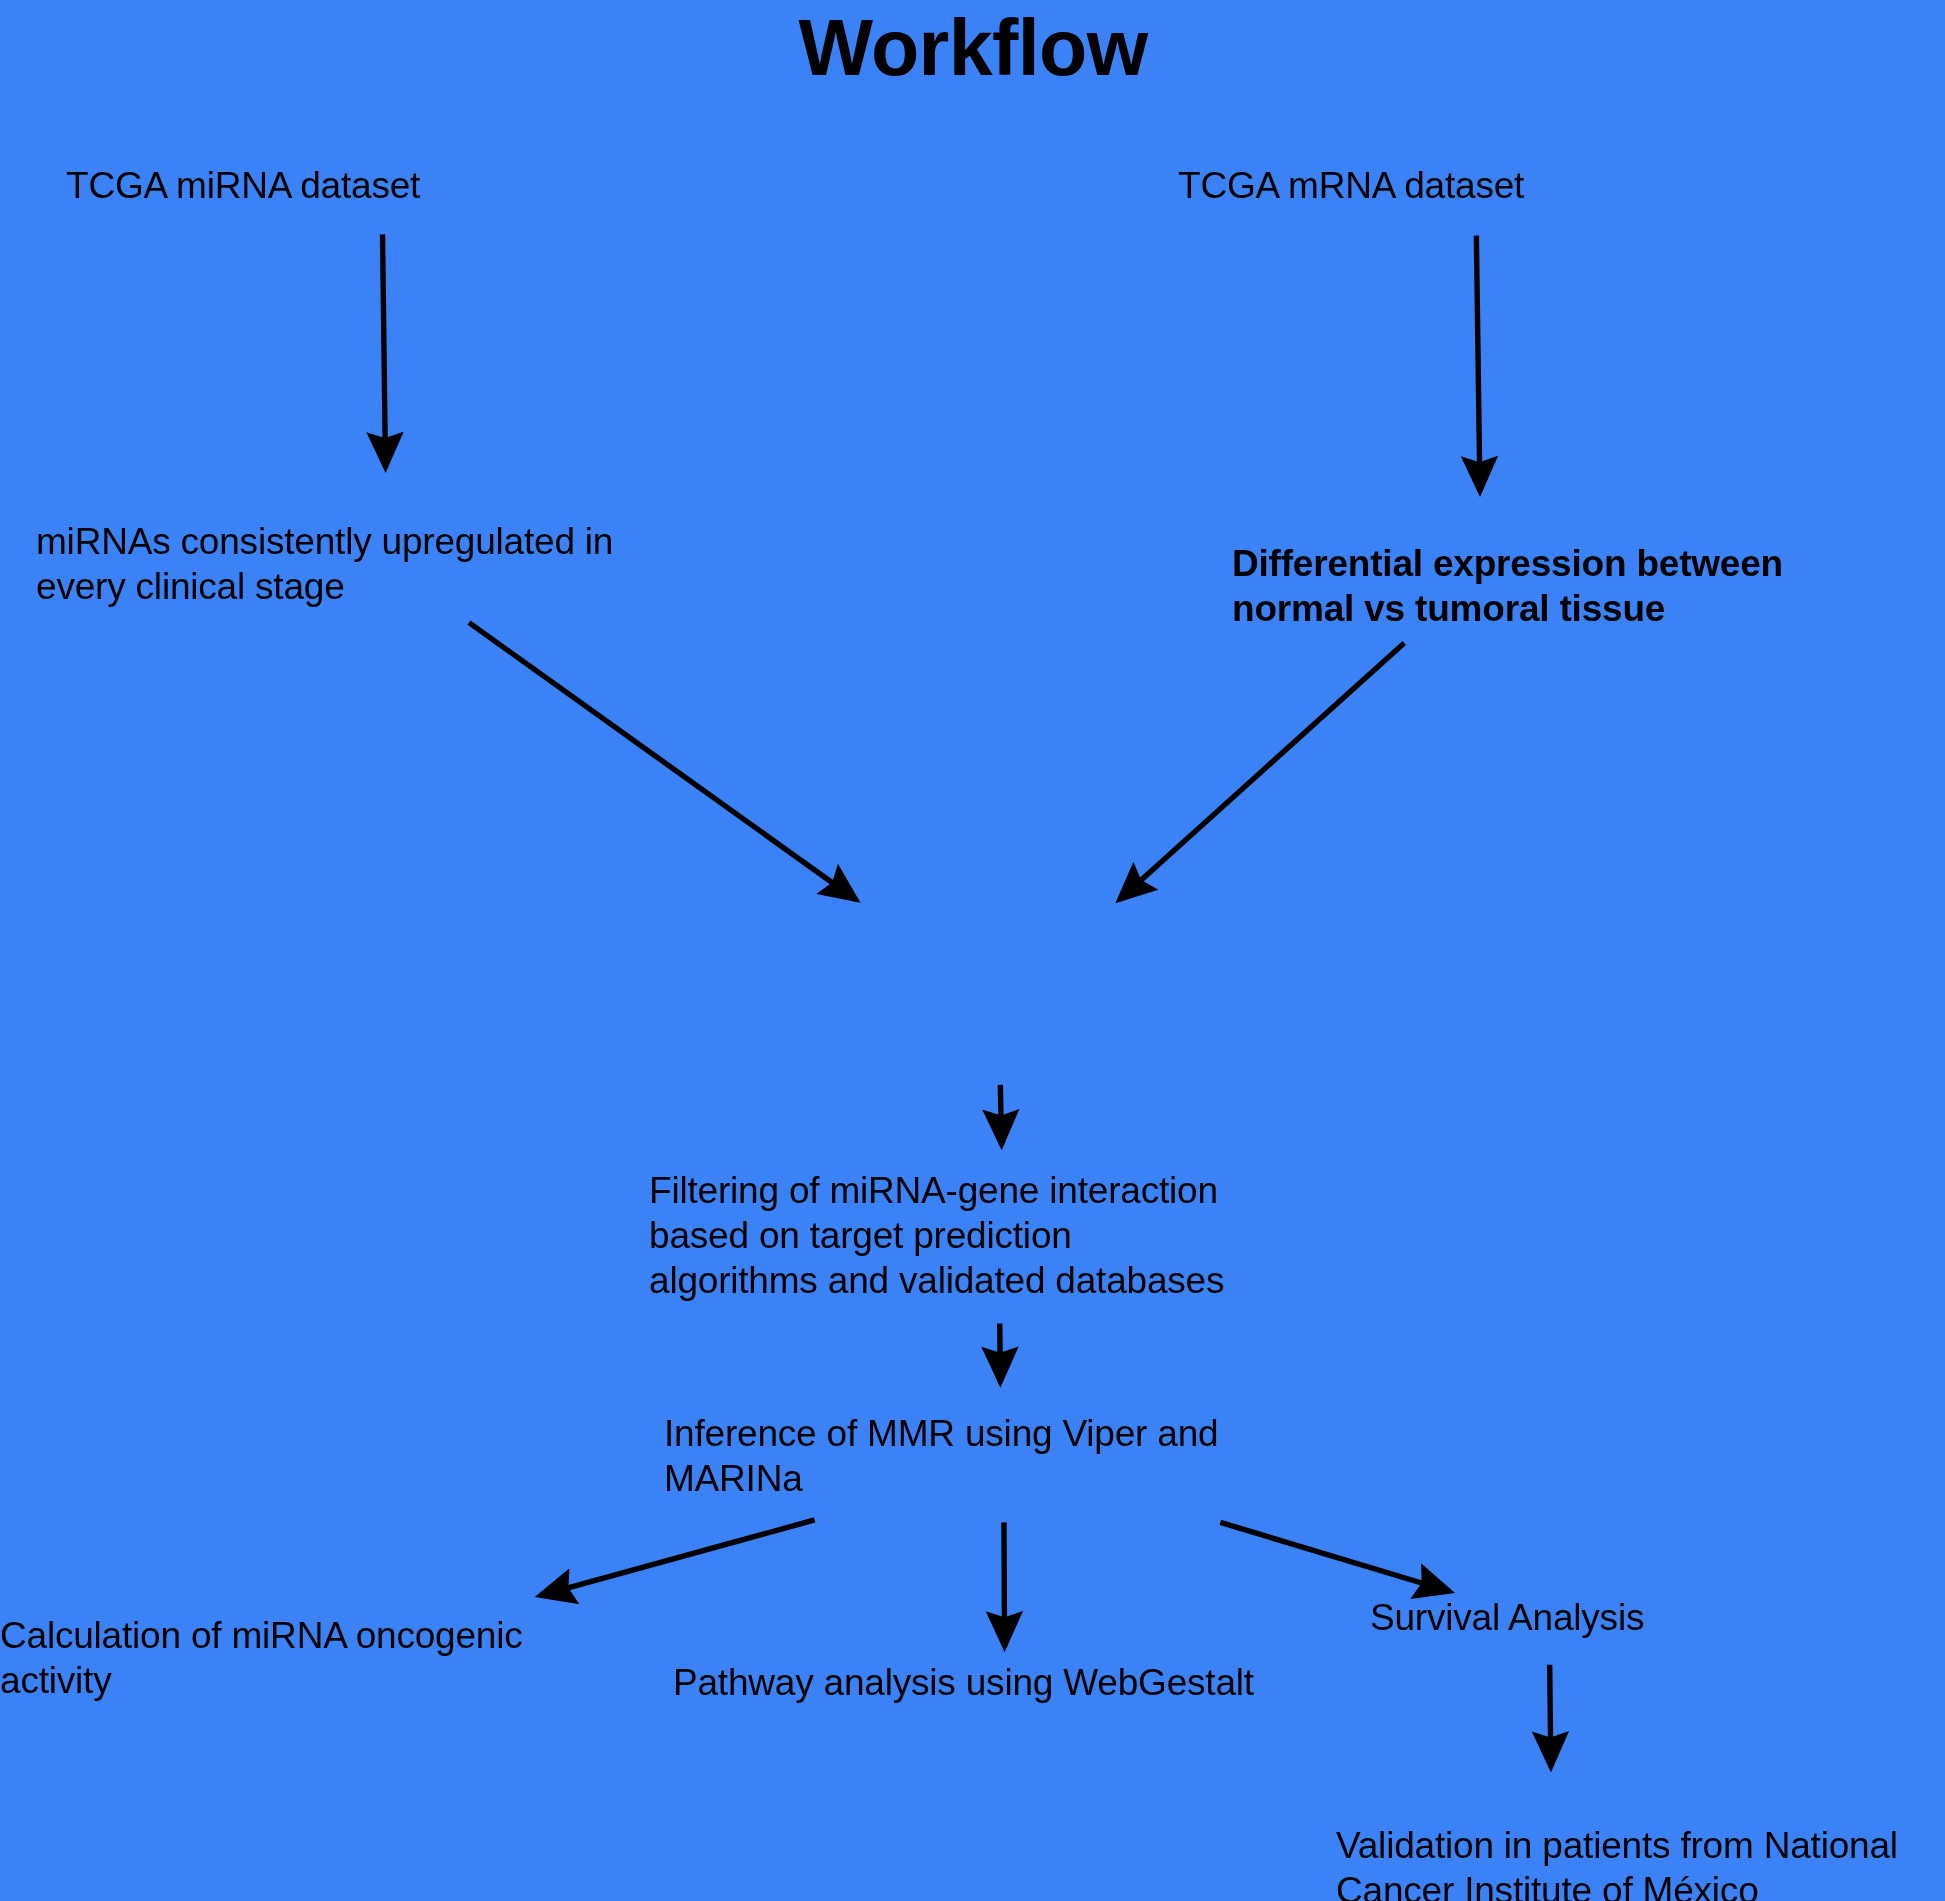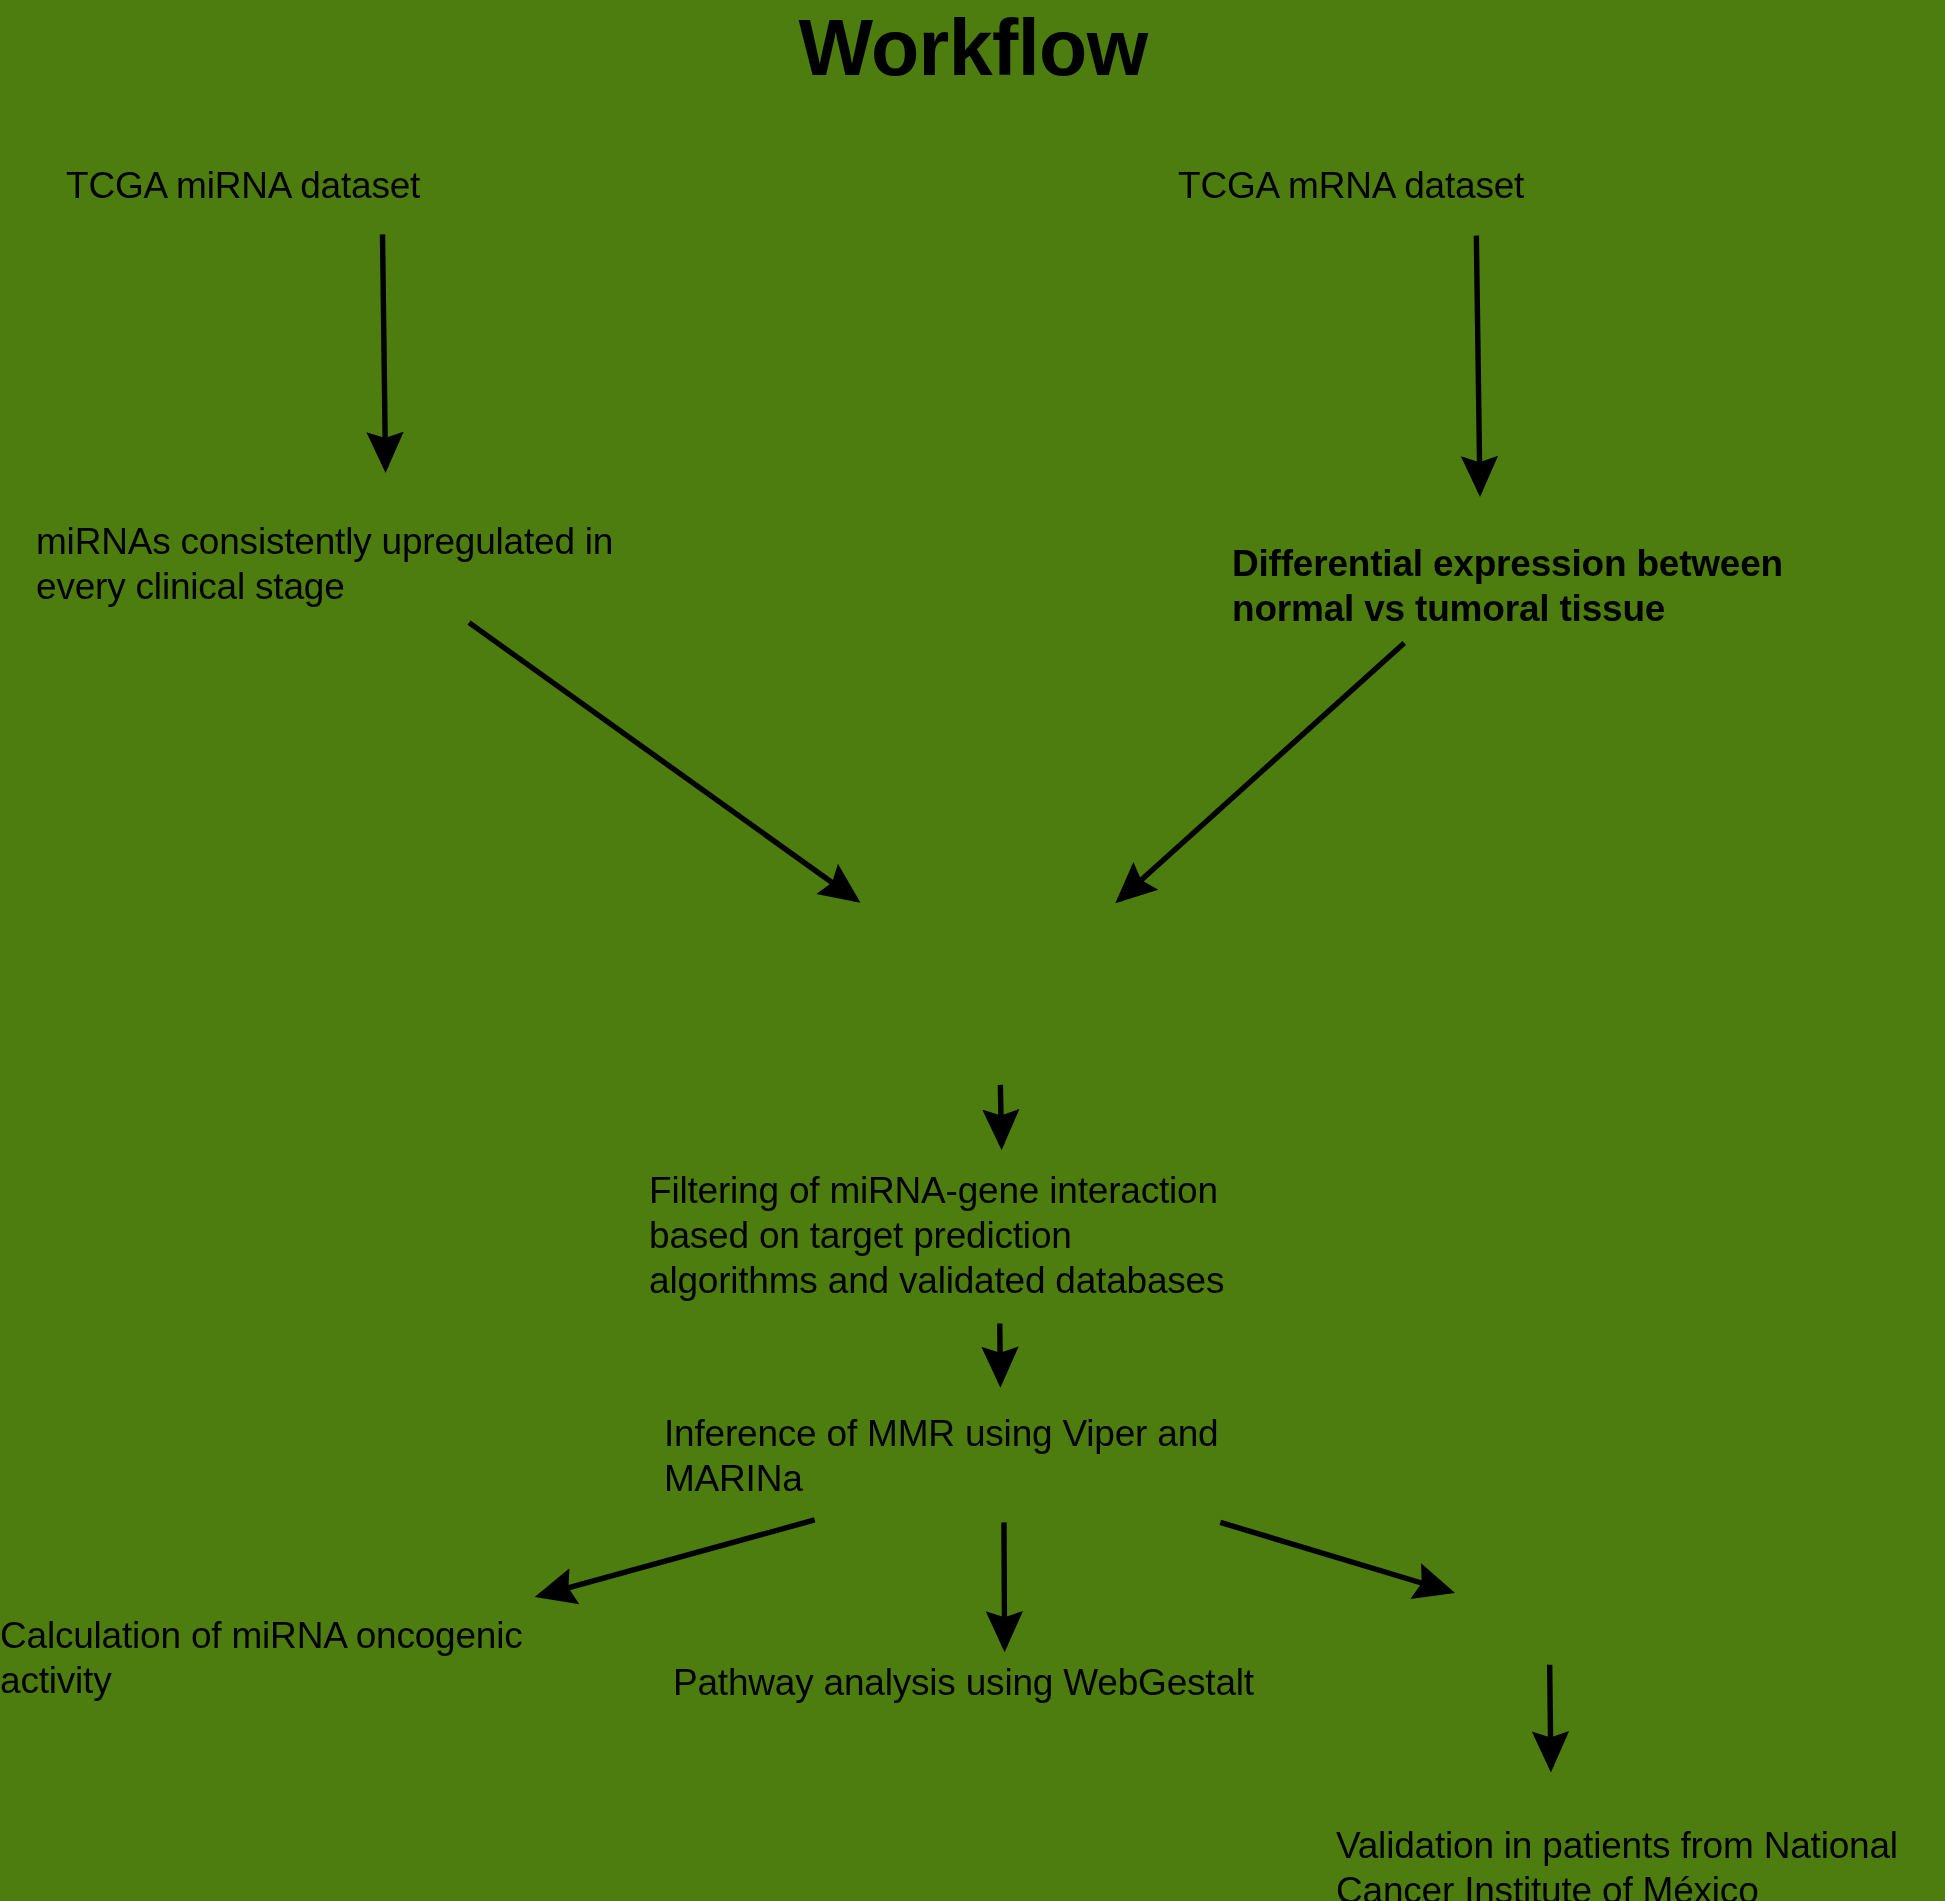--- a/index.html
+++ b/index.html
@@ -4,21 +4,21 @@
 <style>
   html, body {
     margin: 0;
     padding: 0;
     background: #ffffff;
   }
   #canvas {
     position: relative;
     width: 1946px;
     height: 1901px;
-    background: #4d7c0f;
+    background: #3b82f6;
     font-family: "Liberation Sans", sans-serif;
     color: #000000;
     overflow: hidden;
   }
   #arrow-layer {
     position: absolute;
     left: 0;
     top: 0;
     width: 1946px;
     height: 1901px;
@@ -109,18 +109,19 @@
 algorithms and validated databases</div>
 
   <div class="node" id="node-inference-mmr">Inference of MMR using Viper and
 MARINa</div>
 
   <div class="node" id="node-oncogenic">Calculation of miRNA oncogenic
 activity</div>
 
   <div class="node" id="node-pathway">Pathway analysis using WebGestalt</div>
 
+  <div class="node" id="node-survival">Survival Analysis</div>
 
   <div class="node" id="node-validation">Validation in patients from National
 Cancer Institute of México</div>
 
 </div>
 
 
 </body></html>

